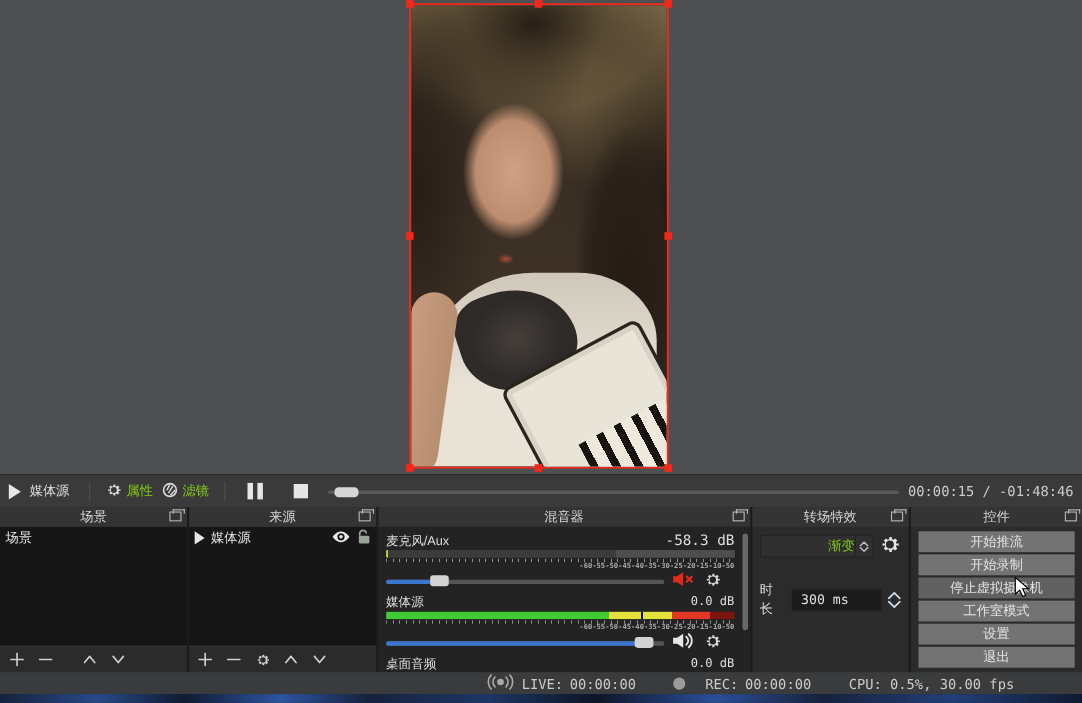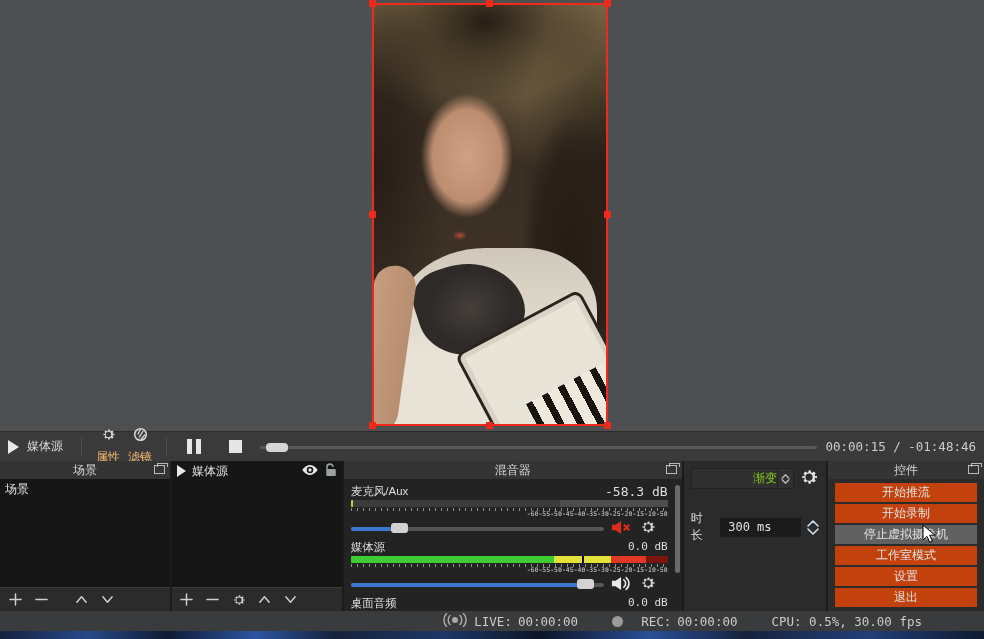--- a/index.html
+++ b/index.html
@@ -30,21 +30,21 @@
   .h-tl{left:-5px;top:-5px}.h-tm{left:50%;margin-left:-4px;top:-5px}.h-tr{right:-5px;top:-5px}
   .h-ml{left:-5px;top:50%;margin-top:-4px}.h-mr{right:-5px;top:50%;margin-top:-4px}
   .h-bl{left:-5px;bottom:-5px}.h-bm{left:50%;margin-left:-4px;bottom:-5px}.h-br{right:-5px;bottom:-5px}
 
   
   .media-toolbar { position:absolute; left:0; top:431px; width:984px; height:30px; background:#3a3a3a; border-top:1px solid #2c2c2c; display:flex; align-items:center; padding:0 8px; gap:8px; font-size:12px; }
   .tri-play { width:0; height:0; border-left:11px solid #e8e8e8; border-top:7px solid transparent; border-bottom:7px solid transparent; }
   .tri-play.small { border-left-width:9px; border-top-width:6px; border-bottom-width:6px; }
   .mt-label { color:#dcdcdc; margin-right:4px; }
   .vsep { width:1px; height:18px; background:#4e4e4e; margin:0 6px; }
-  .icon-btn { display:flex; align-items:center; gap:4px; color:#fdba74; cursor:default;flex-direction:column; }
+  .icon-btn { display:flex; gap:4px; color:#84cc16; cursor:default; }
   .pause-bars { display:flex; gap:4px; margin:0 6px; }
   .pause-bars i { width:5px; height:15px; background:#e6e6e6; display:block; }
   .stop-sq { width:13px; height:13px; background:#e6e6e6; margin:0 10px 0 14px; }
   .seek { position:relative; flex:1; height:14px; }
   .seek-track { position:absolute; left:0; right:0; top:6px; height:3px; background:#585858; border-radius:2px; }
   .seek-handle { position:absolute; left:6px; top:3px; width:22px; height:9px; background:#d6d6d6; border-radius:4px; }
   .mt-time { color:#cccccc; font-size:12.5px; white-space:nowrap; }
 
   
   .docks { position:absolute; left:0; top:461px; width:984px; height:150px; background:#1b1b1b; display:flex; }
@@ -83,21 +83,21 @@
   .trans-body { padding:6px 7px; font-size:12px; }
   .trans-row1 { display:flex; align-items:center; gap:5px; }
   .select { flex:1; height:21px; background:#303030; border:1px solid #222; display:flex; align-items:center; justify-content:flex-end; padding:0 0 0 8px; color:#84cc16; }
   .select-spin { width:16px; align-self:stretch; border-left:1px solid #222; display:flex; flex-direction:column; align-items:center; justify-content:center; color:#bbb; }
   .trans-row2 { display:flex; align-items:center; gap:5px; margin-top:20px; }
   .dur-input { width:84px; height:21px; background:#1b1b1b; border:1px solid #2a2a2a; display:flex; align-items:center; padding:0 8px; color:#e0e0e0; }
   .spin2 { display:flex; flex-direction:column; gap:1px; color:#cfe0ea; }
 
   
   .controls-body { padding:4px 7px; display:flex; flex-direction:column; gap:2px; }
-  .ctl-btn { height:19px; background:#c2410c; color:#e4e4e4; font-size:12px; display:flex; align-items:center; justify-content:center; border:none; font-family:inherit; }
+  .ctl-btn { height:19px; background:#737373; color:#e4e4e4; font-size:12px; display:flex; align-items:center; justify-content:center; border:none; font-family:inherit; }
   .ctl-btn.hover { background:#616161; }
 
   
   .statusbar { position:absolute; left:0; top:611px; width:984px; height:20px; background:#3a3b3d; display:flex; align-items:center; justify-content:flex-end; gap:10px; padding-right:62px; font-size:12.5px; color:#cbcbcb; }
   .rec-dot { width:11px; height:11px; border-radius:50%; background:#9b9b9b; }
   .sb-group { display:flex; align-items:center; gap:6px; }
   .sb-gap { width:14px; }
 
   
   .desktop-strip { position:absolute; left:0; top:631px; width:984px; height:8px;
@@ -199,20 +199,24 @@
         </span>
       <span class="tool">
           <svg width="13" height="13" viewBox="0 0 14 14">
             <path class="st" d="M2 4l5 6 5-6"></path>
           </svg>
         </span>
     </div>
   </div>
 
   <div class="dock d-sources">
+    <div class="dock-header">
+      <span>来源</span>
+      <span class="dock-menu"></span>
+    </div>
     <div class="dock-body listbody">
       <div class="list-row">
         <span class="tri-play small"></span>
         <span>媒体源</span>
         <span class="spacer"></span>
         <span>
           <svg width="18" height="12" viewBox="0 0 22 14">
               <path d="M11 1C5.5 1 1.6 7 1.6 7S5.5 13 11 13 20.4 7 20.4 7 16.5 1 11 1zm0 10a4 4 0 1 1 0-8 4 4 0 0 1 0 8z" fill="#e8e8e8"></path>
               <circle cx="11" cy="7" r="2" fill="#e8e8e8"></circle>
             </svg>
@@ -349,20 +353,24 @@
       <div style="margin-top:3px">
         <div class="ch-label-row">
           <span>桌面音频</span>
           <span class="mono" style="font-size:11px">0.0 dB</span>
         </div>
       </div>
     </div>
   </div>
 
   <div class="dock d-trans">
+    <div class="dock-header">
+      <span>转场特效</span>
+      <span class="dock-menu"></span>
+    </div>
     <div class="dock-body trans-body">
       <div class="trans-row1">
         <div class="select">
           <span>渐变</span>
           <span class="select-spin">
             <svg width="9" height="5" viewBox="0 0 10 6">
                 <path class="st" d="M1 5l4-4 4 4"></path>
               </svg>
             <svg width="9" height="5" viewBox="0 0 10 6">
                 <path class="st" d="M1 1l4 4 4-4"></path>

